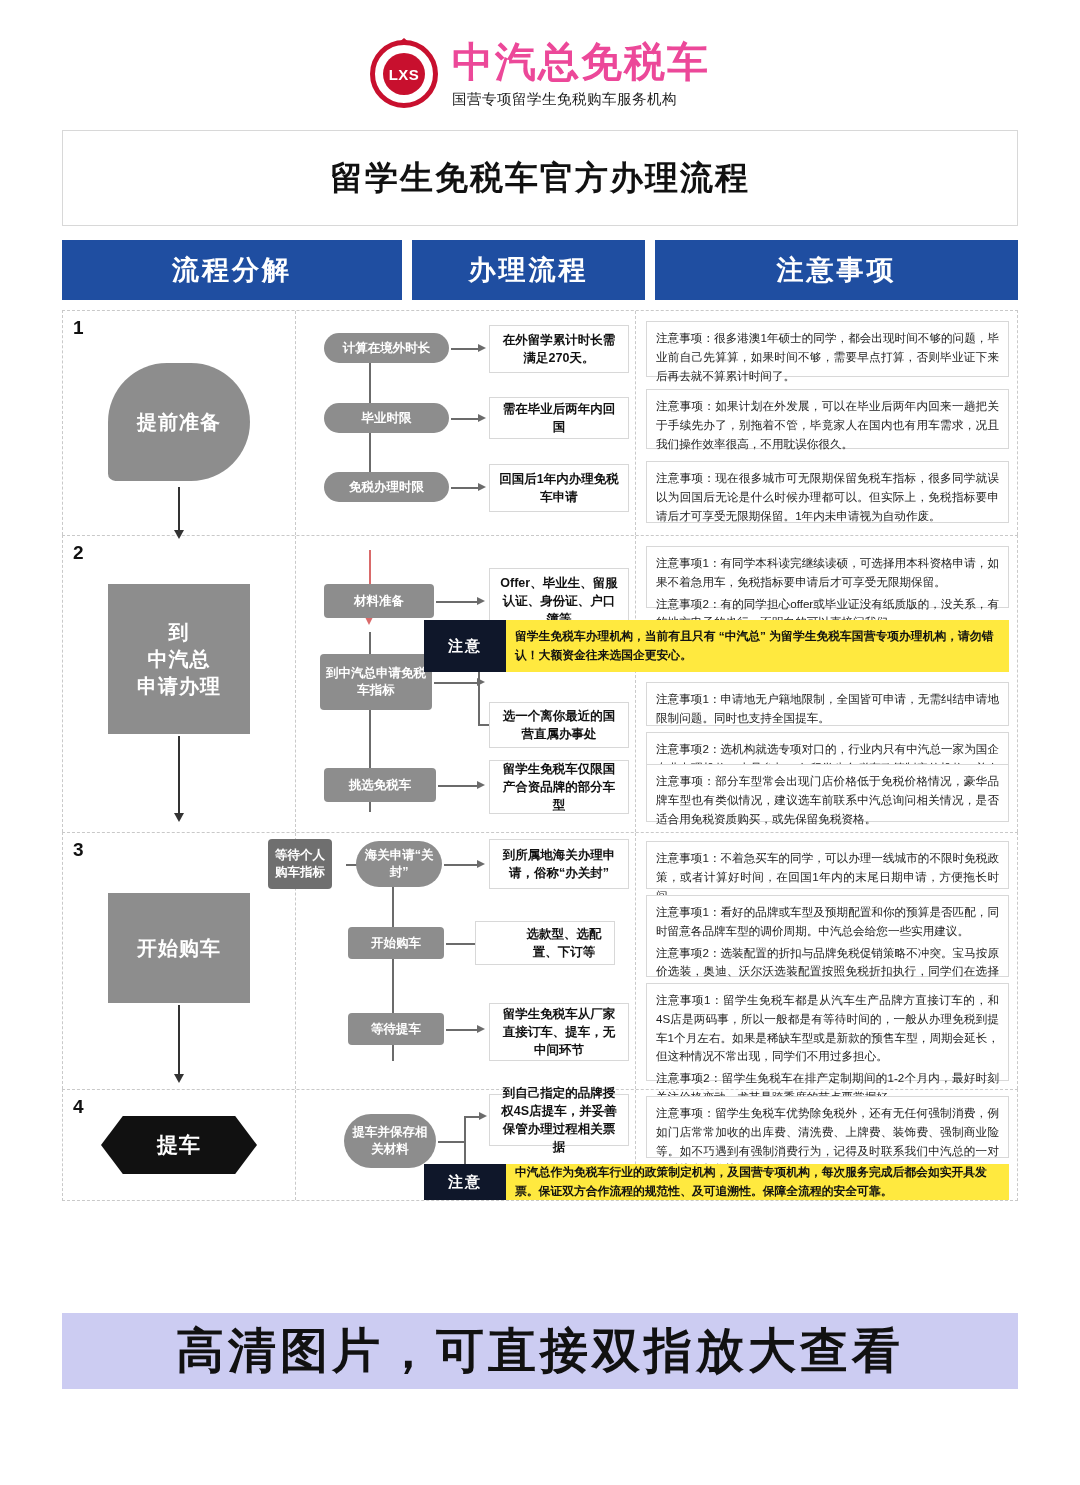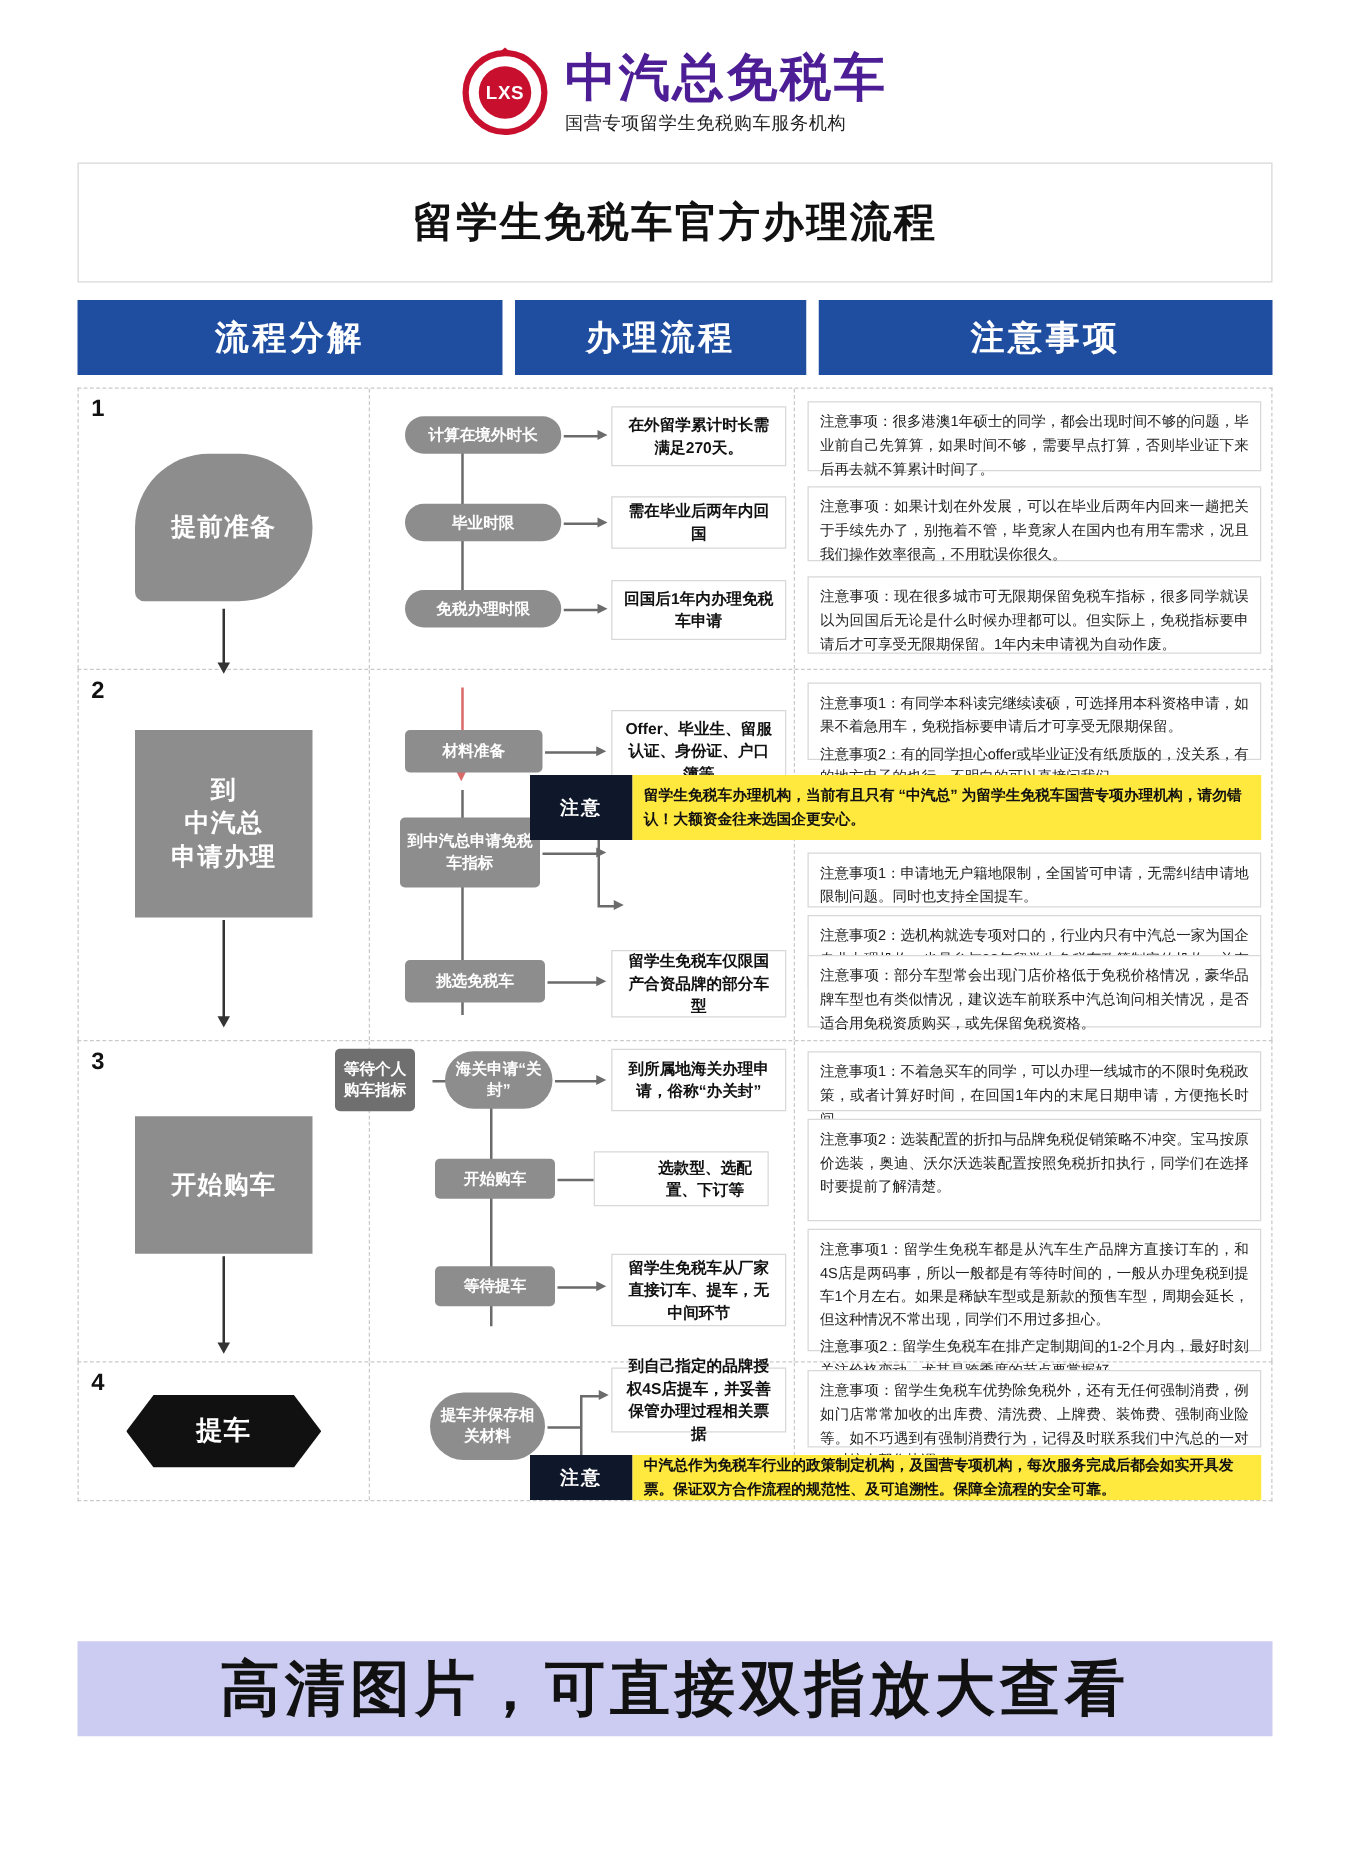--- a/index.html
+++ b/index.html
@@ -23,21 +23,21 @@
     font-size:15px; font-weight:bold; display:flex; align-items:center; justify-content:center;
     letter-spacing:0.5px;
   }
   .logo-mark .wave {
     position:absolute; left:50%; top:-2px; transform:translateX(-50%);
     width:0; height:0;
     border-left:14px solid transparent; border-right:14px solid transparent;
     border-bottom:12px solid #c8102e;
   }
   .logo-text { line-height:1.1; }
-  .logo-title { font-size:41px; font-weight:bold; letter-spacing:2px; color:#4c1d95;text-align:right; }
+  .logo-title { font-size:41px; font-weight:bold; letter-spacing:2px; color:#ec4899;text-align:right; }
   .logo-sub { font-size:14.5px; color:#222; margin-top:7px; letter-spacing:0.5px; }
 
   
   .title-box {
     margin:22px 62px 0 62px; border:1px solid #d8d8d8; background:#fff;
     height:96px; display:flex; align-items:center; justify-content:center;
   }
   .title-box .t { font-size:33px; font-weight:bold; letter-spacing:2px; color:#111; }
 
   
@@ -222,20 +222,21 @@
 
       <div class="pill" style="left:28px; top:48px; width:110px; height:34px;">材料准备</div>
       <div class="connect h arrow-r" style="left:140px; top:65px; width:42px;"></div>
       <div class="desc" style="left:193px; top:32px; width:140px; height:66px;">Offer、毕业生、留服认证、身份证、户口簿等</div>
 
       <div class="pill" style="left:24px; top:118px; width:112px; height:56px;">到中汽总申请免税车指标</div>
       <div class="connect h arrow-r" style="left:138px; top:146px; width:44px;"></div>
       <div class="connect v" style="left:182px; top:108px; height:80px;"></div>
       <div class="connect h arrow-r" style="left:182px; top:108px; width:14px;"></div>
       <div class="connect h arrow-r" style="left:182px; top:188px; width:14px;"></div>
+      <div class="desc" style="left:193px; top:166px; width:140px; height:46px;">选一个离你最近的国营直属办事处</div>
 
       <div class="pill" style="left:28px; top:232px; width:112px; height:34px;">挑选免税车</div>
       <div class="connect h arrow-r" style="left:142px; top:249px; width:40px;"></div>
       <div class="desc" style="left:193px; top:224px; width:140px; height:54px;">留学生免税车仅限国产合资品牌的部分车型</div>
     </div>
 
     <div class="cell-notes">
       <div class="note" style="left:10px; top:10px; right:8px; height:62px;">
         <p>注意事项1：有同学本科读完继续读硕，可选择用本科资格申请，如果不着急用车，免税指标要申请后才可享受无限期保留。</p>
         <p>注意事项2：有的同学担心offer或毕业证没有纸质版的，没关系，有的地方电子的也行，不明白的可以直接问我们。</p>
@@ -283,20 +284,21 @@
       <div class="pill" style="left:52px; top:180px; width:96px; height:32px;">等待提车</div>
       <div class="connect h arrow-r" style="left:150px; top:196px; width:32px;"></div>
       <div class="desc" style="left:193px; top:170px; width:140px; height:58px;">留学生免税车从厂家直接订车、提车，无中间环节</div>
     </div>
 
     <div class="cell-notes">
       <div class="note" style="left:10px; top:8px; right:8px; height:48px;">
         <p>注意事项1：不着急买车的同学，可以办理一线城市的不限时免税政策，或者计算好时间，在回国1年内的末尾日期申请，方便拖长时间。</p>
       </div>
       <div class="note" style="left:10px; top:62px; right:8px; height:82px;">
+        <p>注意事项1：看好的品牌或车型及预期配置和你的预算是否匹配，同时留意各品牌车型的调价周期。中汽总会给您一些实用建议。</p>
         <p>注意事项2：选装配置的折扣与品牌免税促销策略不冲突。宝马按原价选装，奥迪、沃尔沃选装配置按照免税折扣执行，同学们在选择时要提前了解清楚。</p>
       </div>
       <div class="note" style="left:10px; top:150px; right:8px; height:98px;">
         <p>注意事项1：留学生免税车都是从汽车生产品牌方直接订车的，和4S店是两码事，所以一般都是有等待时间的，一般从办理免税到提车1个月左右。如果是稀缺车型或是新款的预售车型，周期会延长，但这种情况不常出现，同学们不用过多担心。</p>
         <p>注意事项2：留学生免税车在排产定制期间的1-2个月内，最好时刻关注价格变动，尤其是跨季度的节点要掌握好。</p>
       </div>
     </div>
   </div>
 
   <div class="srow" style="height:112px;">

